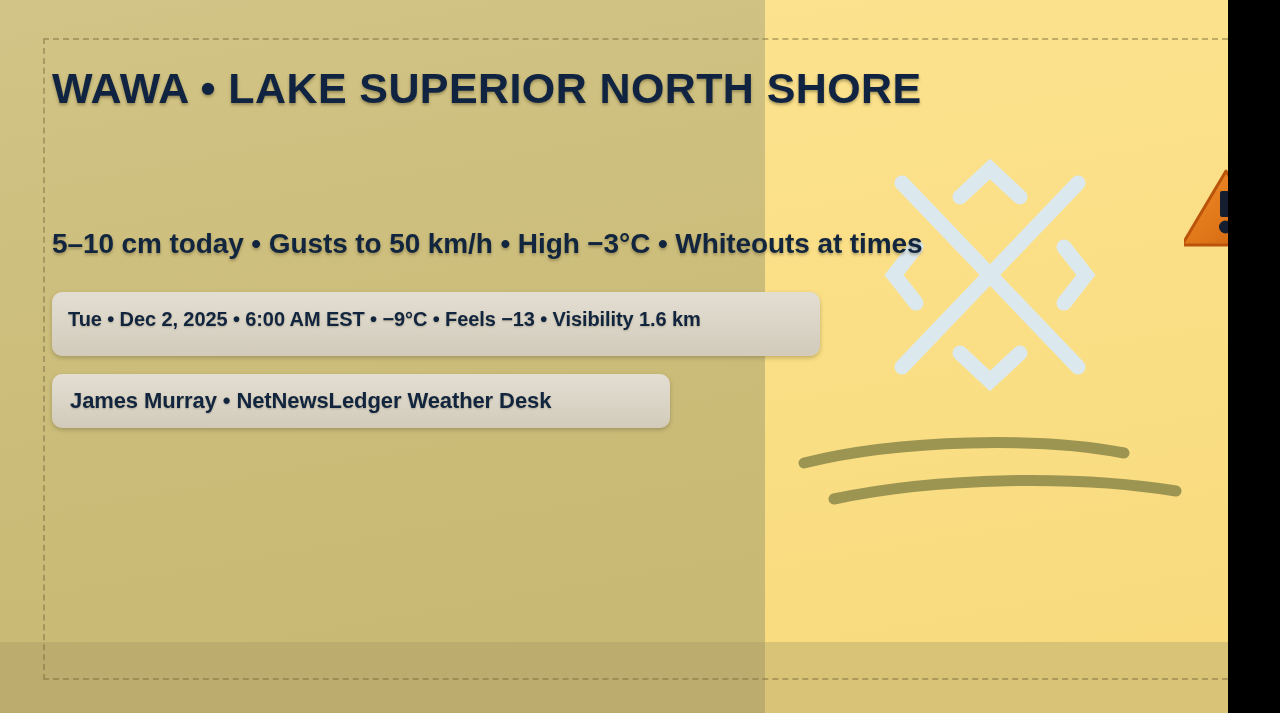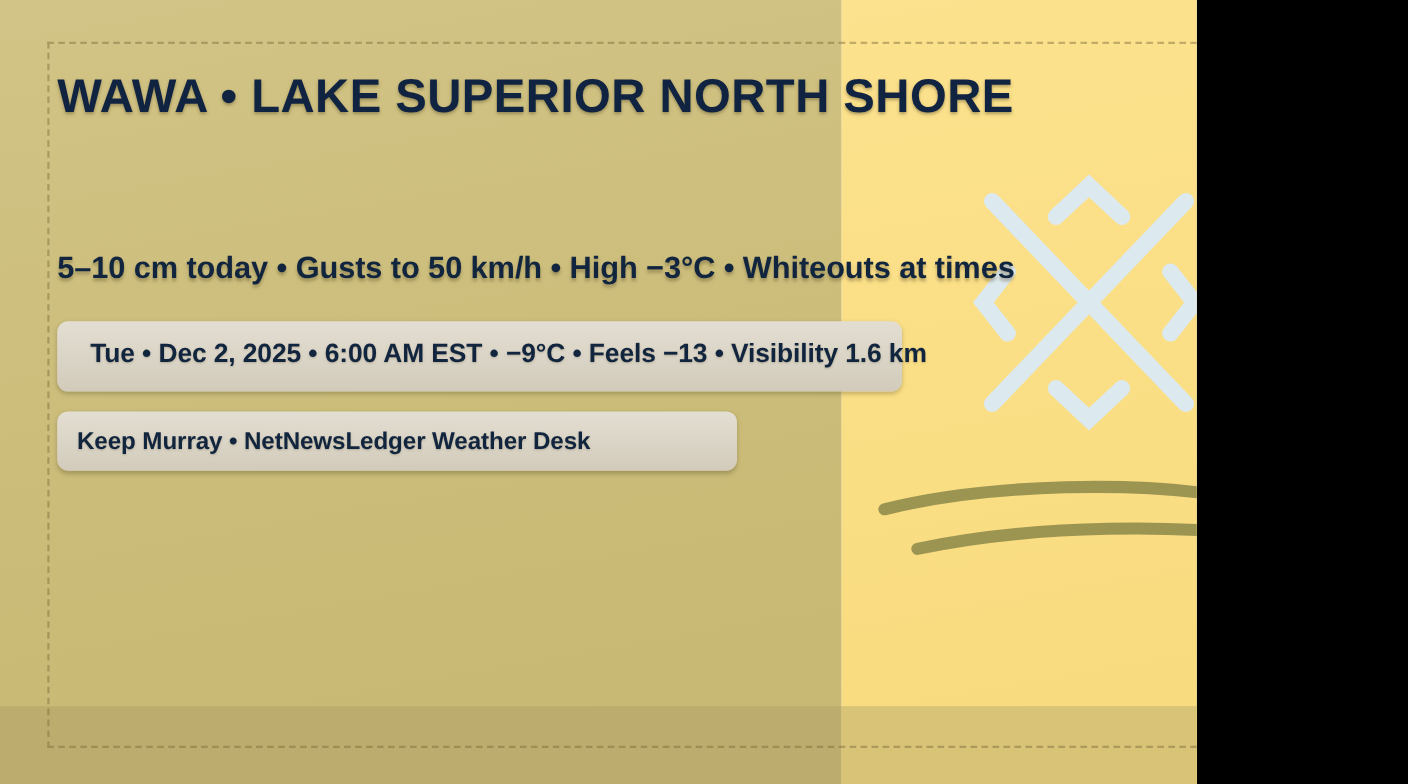--- a/index.html
+++ b/index.html
@@ -3,25 +3,25 @@
 <meta charset="utf-8">
 <title>Snow Squall Alert Graphic</title>
 <style>
   html, body {
     margin: 0;
     padding: 0;
     background: #000;
   }
   #canvas {
     position: relative;
-    width: 1088px;
+    width: 1228px;
     height: 713px;
     overflow: hidden;
     font-family: "Liberation Sans", sans-serif;
-    background: #e5e5e5;
+    background: #a16207;
   }
 
   
   .bg-left {
     position: absolute;
     left: 0; top: 0;
     width: 765px; height: 713px;
     background: linear-gradient(170deg, #D2C486 0%, #CBBC79 55%, #C7B873 100%);
   }
   .bg-right {
@@ -142,22 +142,22 @@
     width: 618px; height: 54px;
   }
   .chip-text {
     position: absolute;
     font-weight: bold;
     color: #12253F;
     white-space: nowrap;
     letter-spacing: -0.1px;
   }
   .chip-meta-text {
-    left: 82px; top: 308px;
-    font-size: 24px;
+    left: 68px; top: 308px;
+    font-size: 20px;
     text-shadow: 0 1px 2px rgba(120,110,80,0.4);
   }
   .chip-byline-text {
     left: 70px; top: 388px;
     font-size: 22px;
     text-shadow: 0 1px 2px rgba(120,110,80,0.4);
   }
 </style>
 </head>
 <body>
@@ -209,16 +209,16 @@
 
   <div class="dashed-frame"></div>
 
   <div class="chip chip-meta"></div>
   <div class="chip chip-byline"></div>
 
   <div class="kicker">WAWA • LAKE SUPERIOR NORTH SHORE</div>
   <div class="subhead">5–10 cm today • Gusts to 50 km/h • High −3°C • Whiteouts at times</div>
 
   <div class="chip-text chip-meta-text">Tue • Dec 2, 2025 • 6:00 AM EST • −9°C • Feels −13 • Visibility 1.6 km</div>
-  <div class="chip-text chip-byline-text">Keep Murray • NetNewsLedger Weather Desk</div>
+  <div class="chip-text chip-byline-text">James Murray • NetNewsLedger Weather Desk</div>
 
 
 </div>
 
 </body></html>

